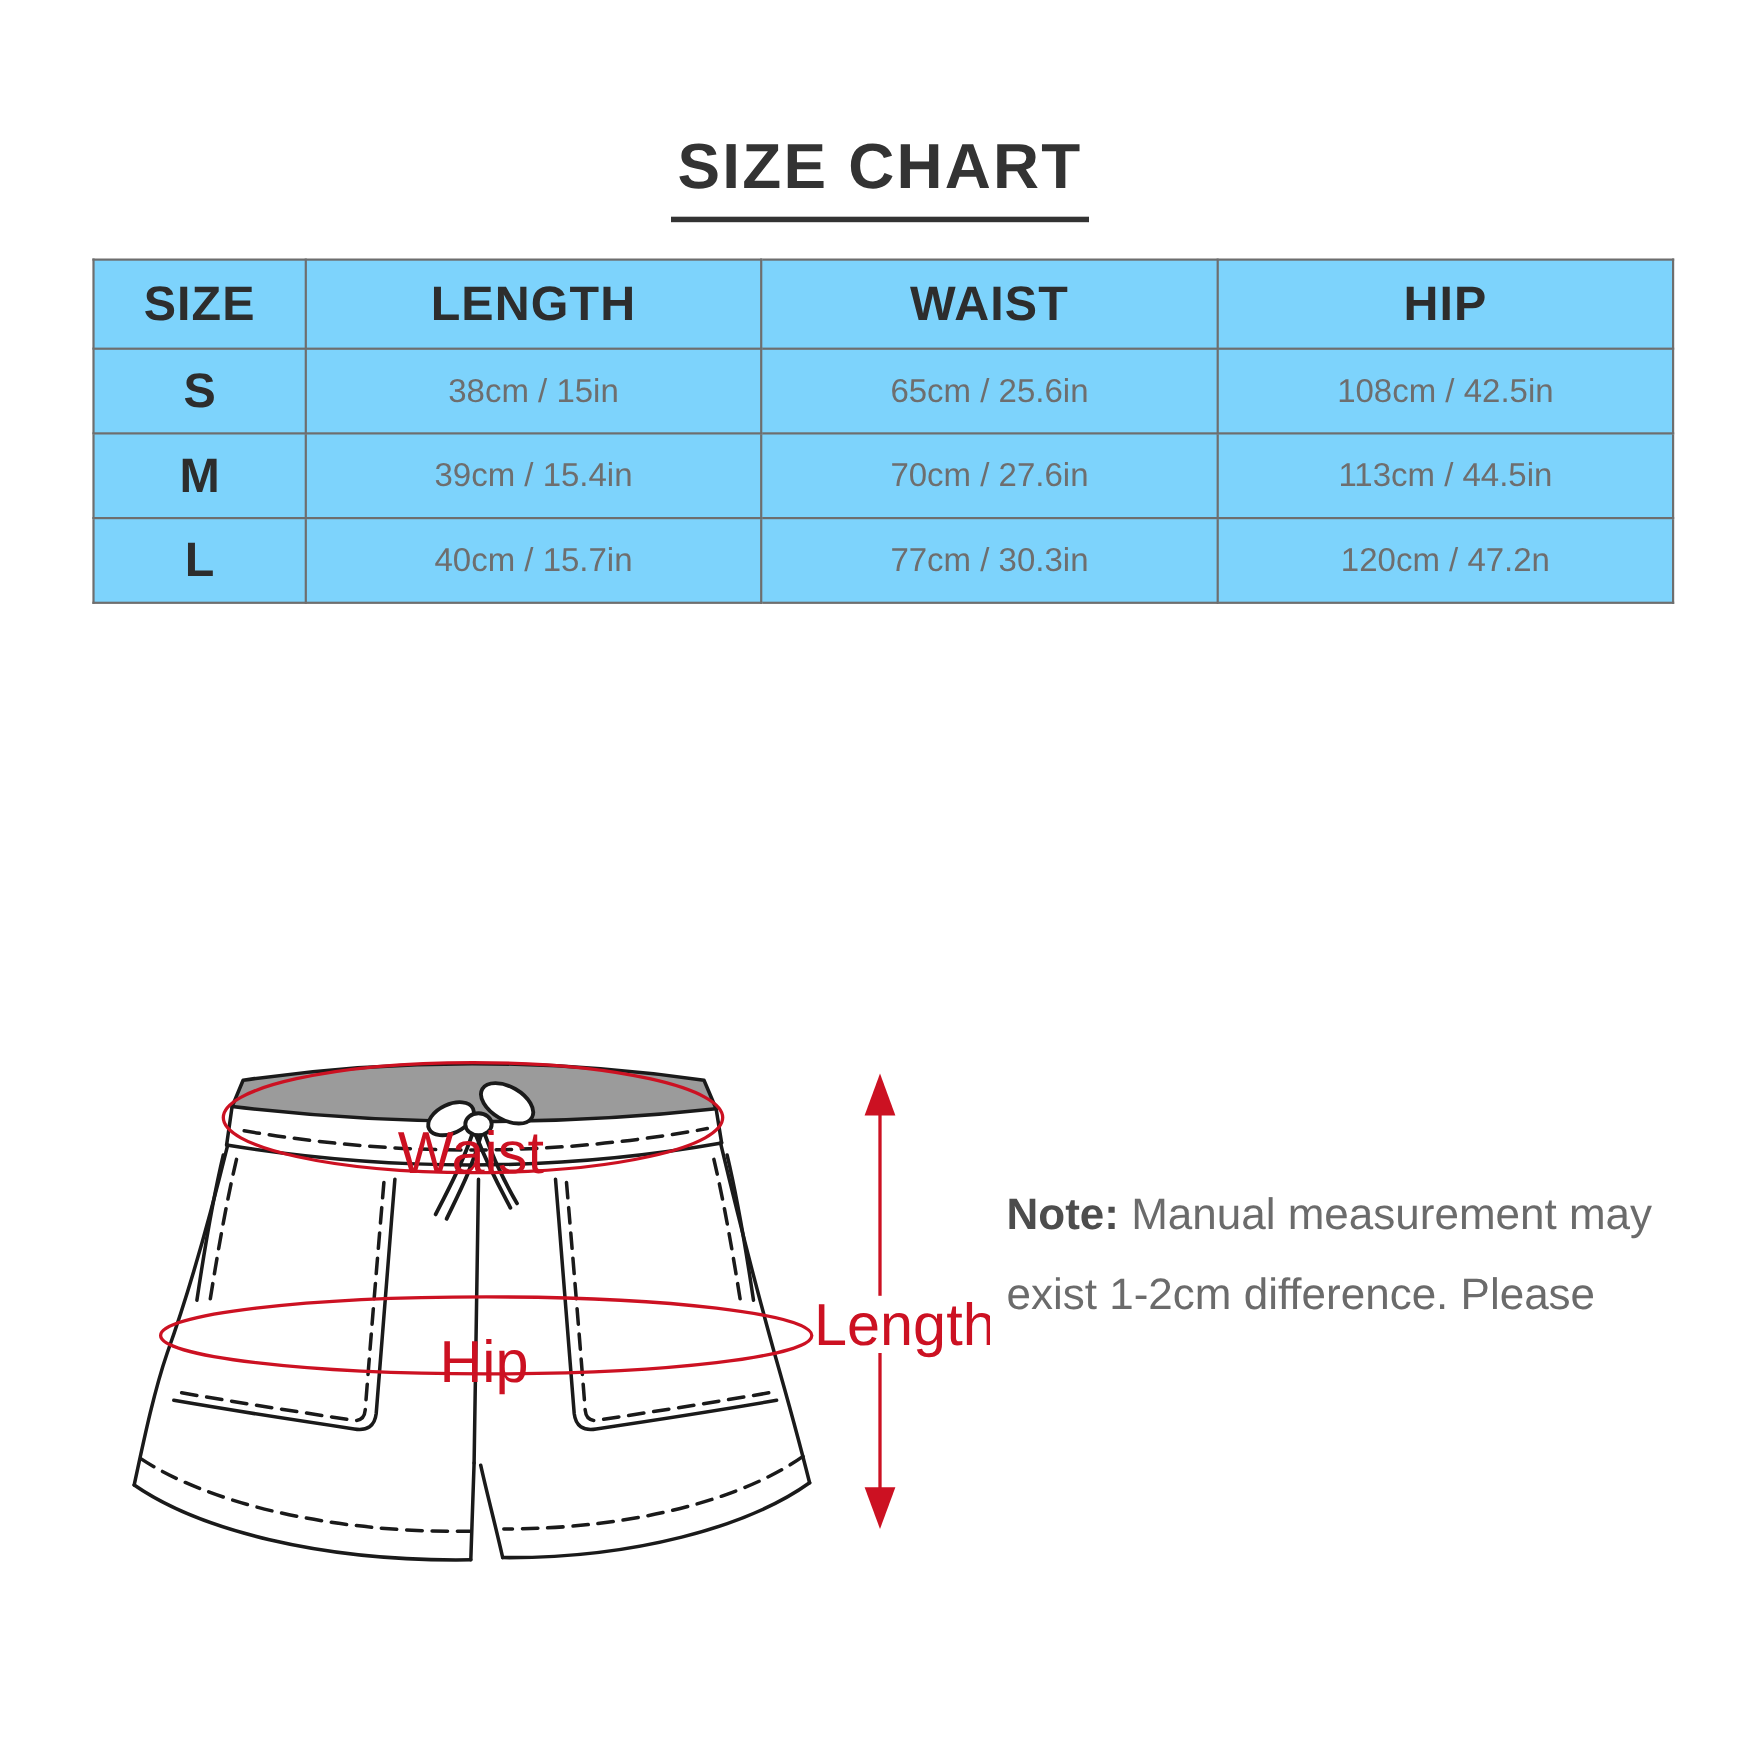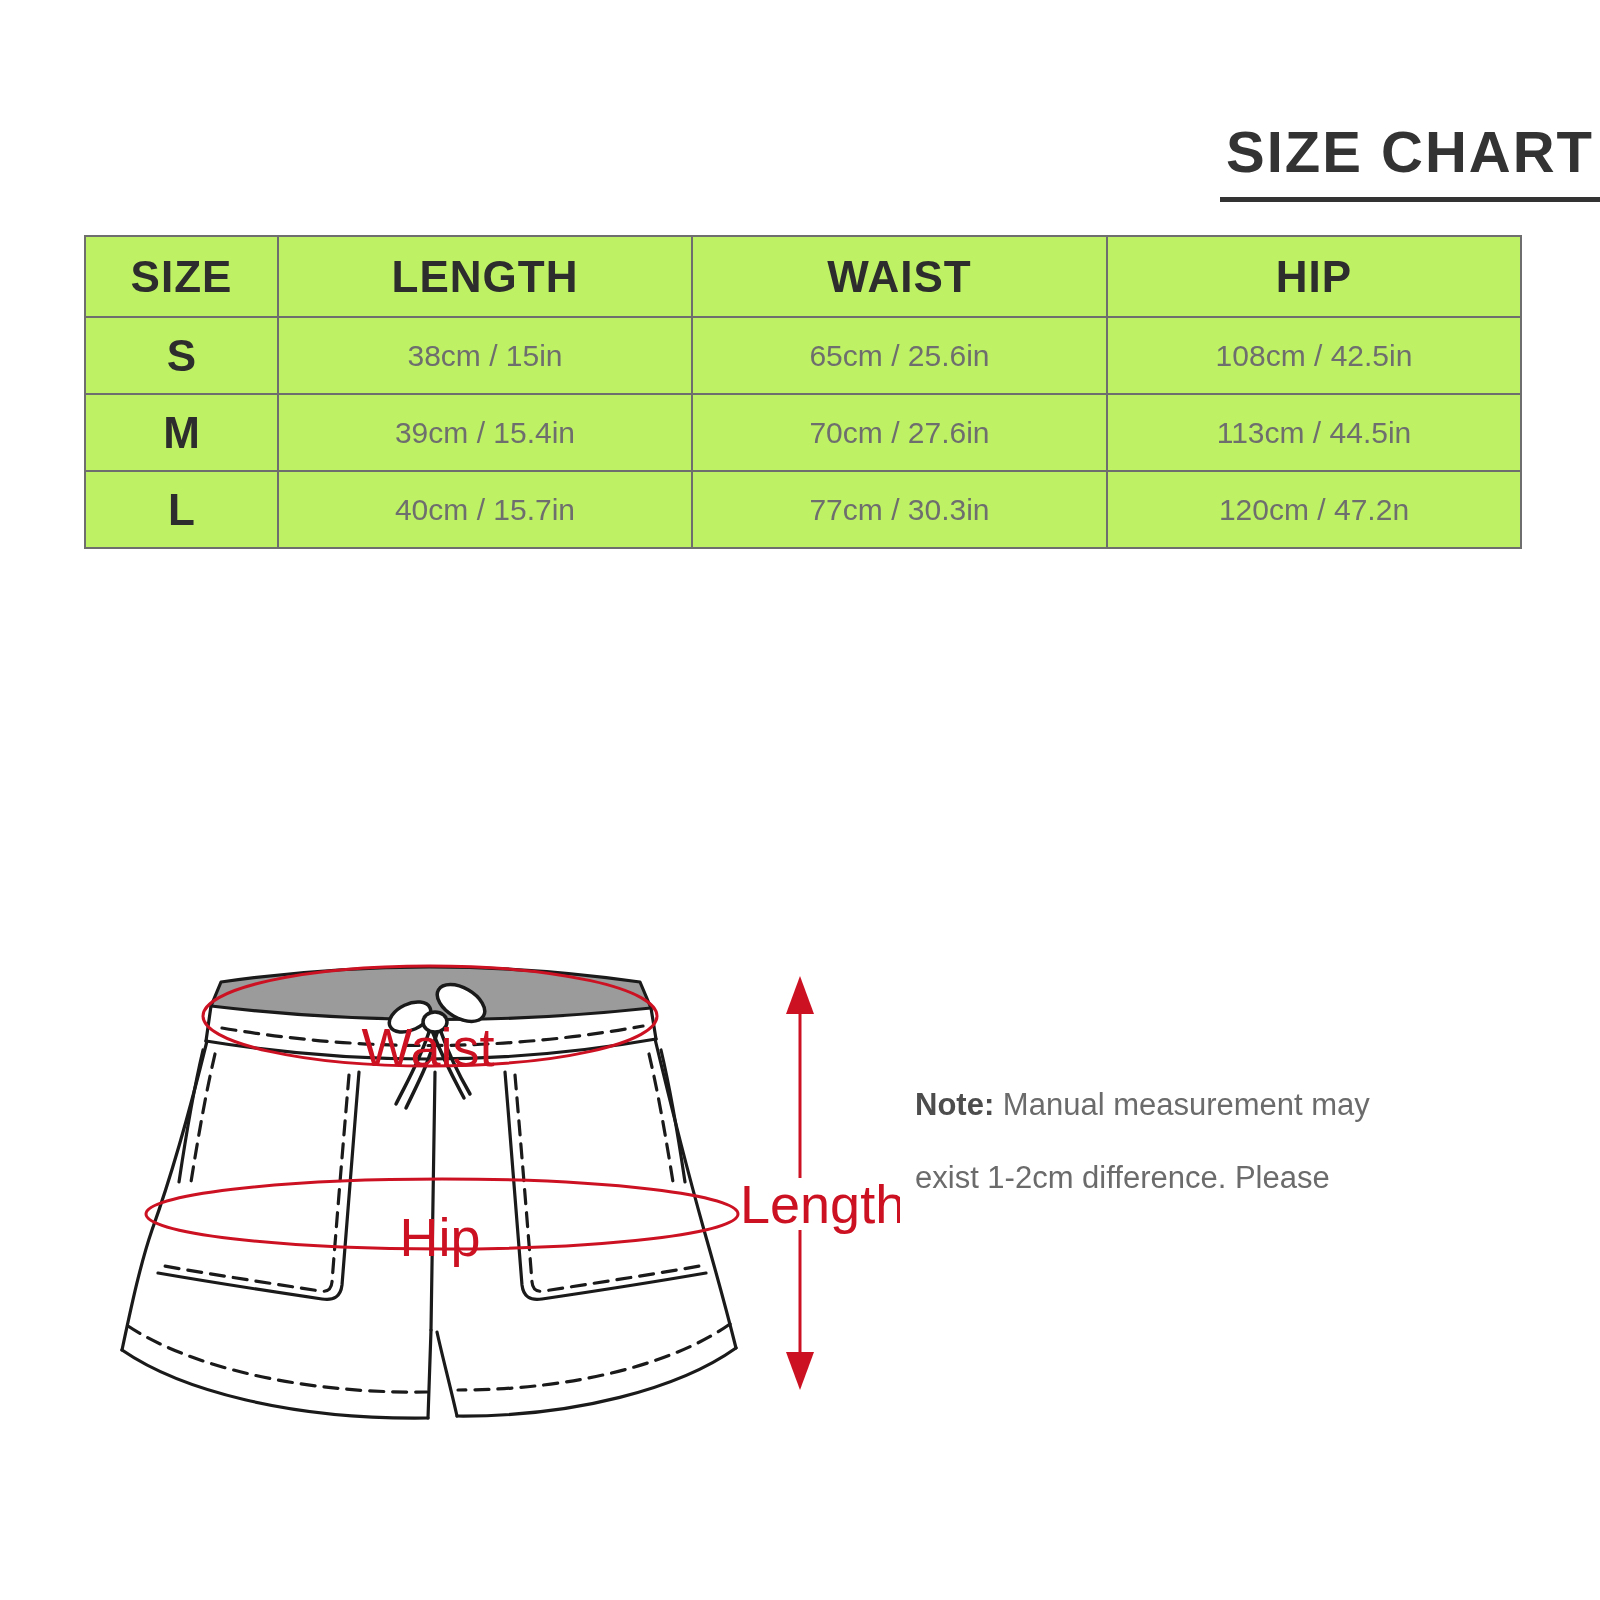--- a/index.html
+++ b/index.html
@@ -1,41 +1,41 @@
 <!DOCTYPE html>
 <html><head>
 <meta charset="utf-8">
 <style>
   * { margin:0; padding:0; box-sizing:border-box; }
   html,body { width:1600px; height:1600px; background:#ffffff;
     font-family:"Liberation Sans", sans-serif; }
   body { position:relative; overflow:hidden; }
 
   
-  .title-wrap { position:absolute; top:118px; left:0; width:1600px; text-align:right; }
+  .title-wrap { position:absolute; top:118px; left:0; width:1600px; text-align:center; }
   .title { display:inline-block; font-size:58px; font-weight:bold; color:#333333;
     letter-spacing:2px; border-bottom:5px solid #333333; padding:0 6px 12px 6px; }
 
   
   .size-table { position:absolute; left:84px; top:235px; width:1436px;
     border-collapse:collapse; table-layout:fixed; }
   .size-table th, .size-table td { border:2px solid #6e6e6e; text-align:center;
-    vertical-align:middle; background:#bef264; }
+    vertical-align:middle; background:#7dd3fc; }
   .size-table thead tr { height:81px; }
   .size-table tbody tr { height:77px; }
   .size-table th { font-size:44px; font-weight:bold; color:#2d2d2d; letter-spacing:1px; }
   .size-table td { font-size:30px; color:#6e6e6e; }
   .size-table td.size-cell { font-size:44px; font-weight:bold; color:#2d2d2d; }
 
   
   .diagram { position:absolute; left:0; top:920px; width:900px; height:600px; }
 
   
   .note { position:absolute; left:915px; top:1068px; width:610px;
-    font-size:31px; line-height:73px; color:#6b6b6b; }
+    font-size:40px; line-height:73px; color:#6b6b6b; }
   .note-bold { font-weight:bold; color:#4d4d4d; }
 </style>
 </head>
 <body>
 
 <div class="title-wrap">
   <div class="title">SIZE CHART</div>
 </div>
 
 <table class="size-table">

